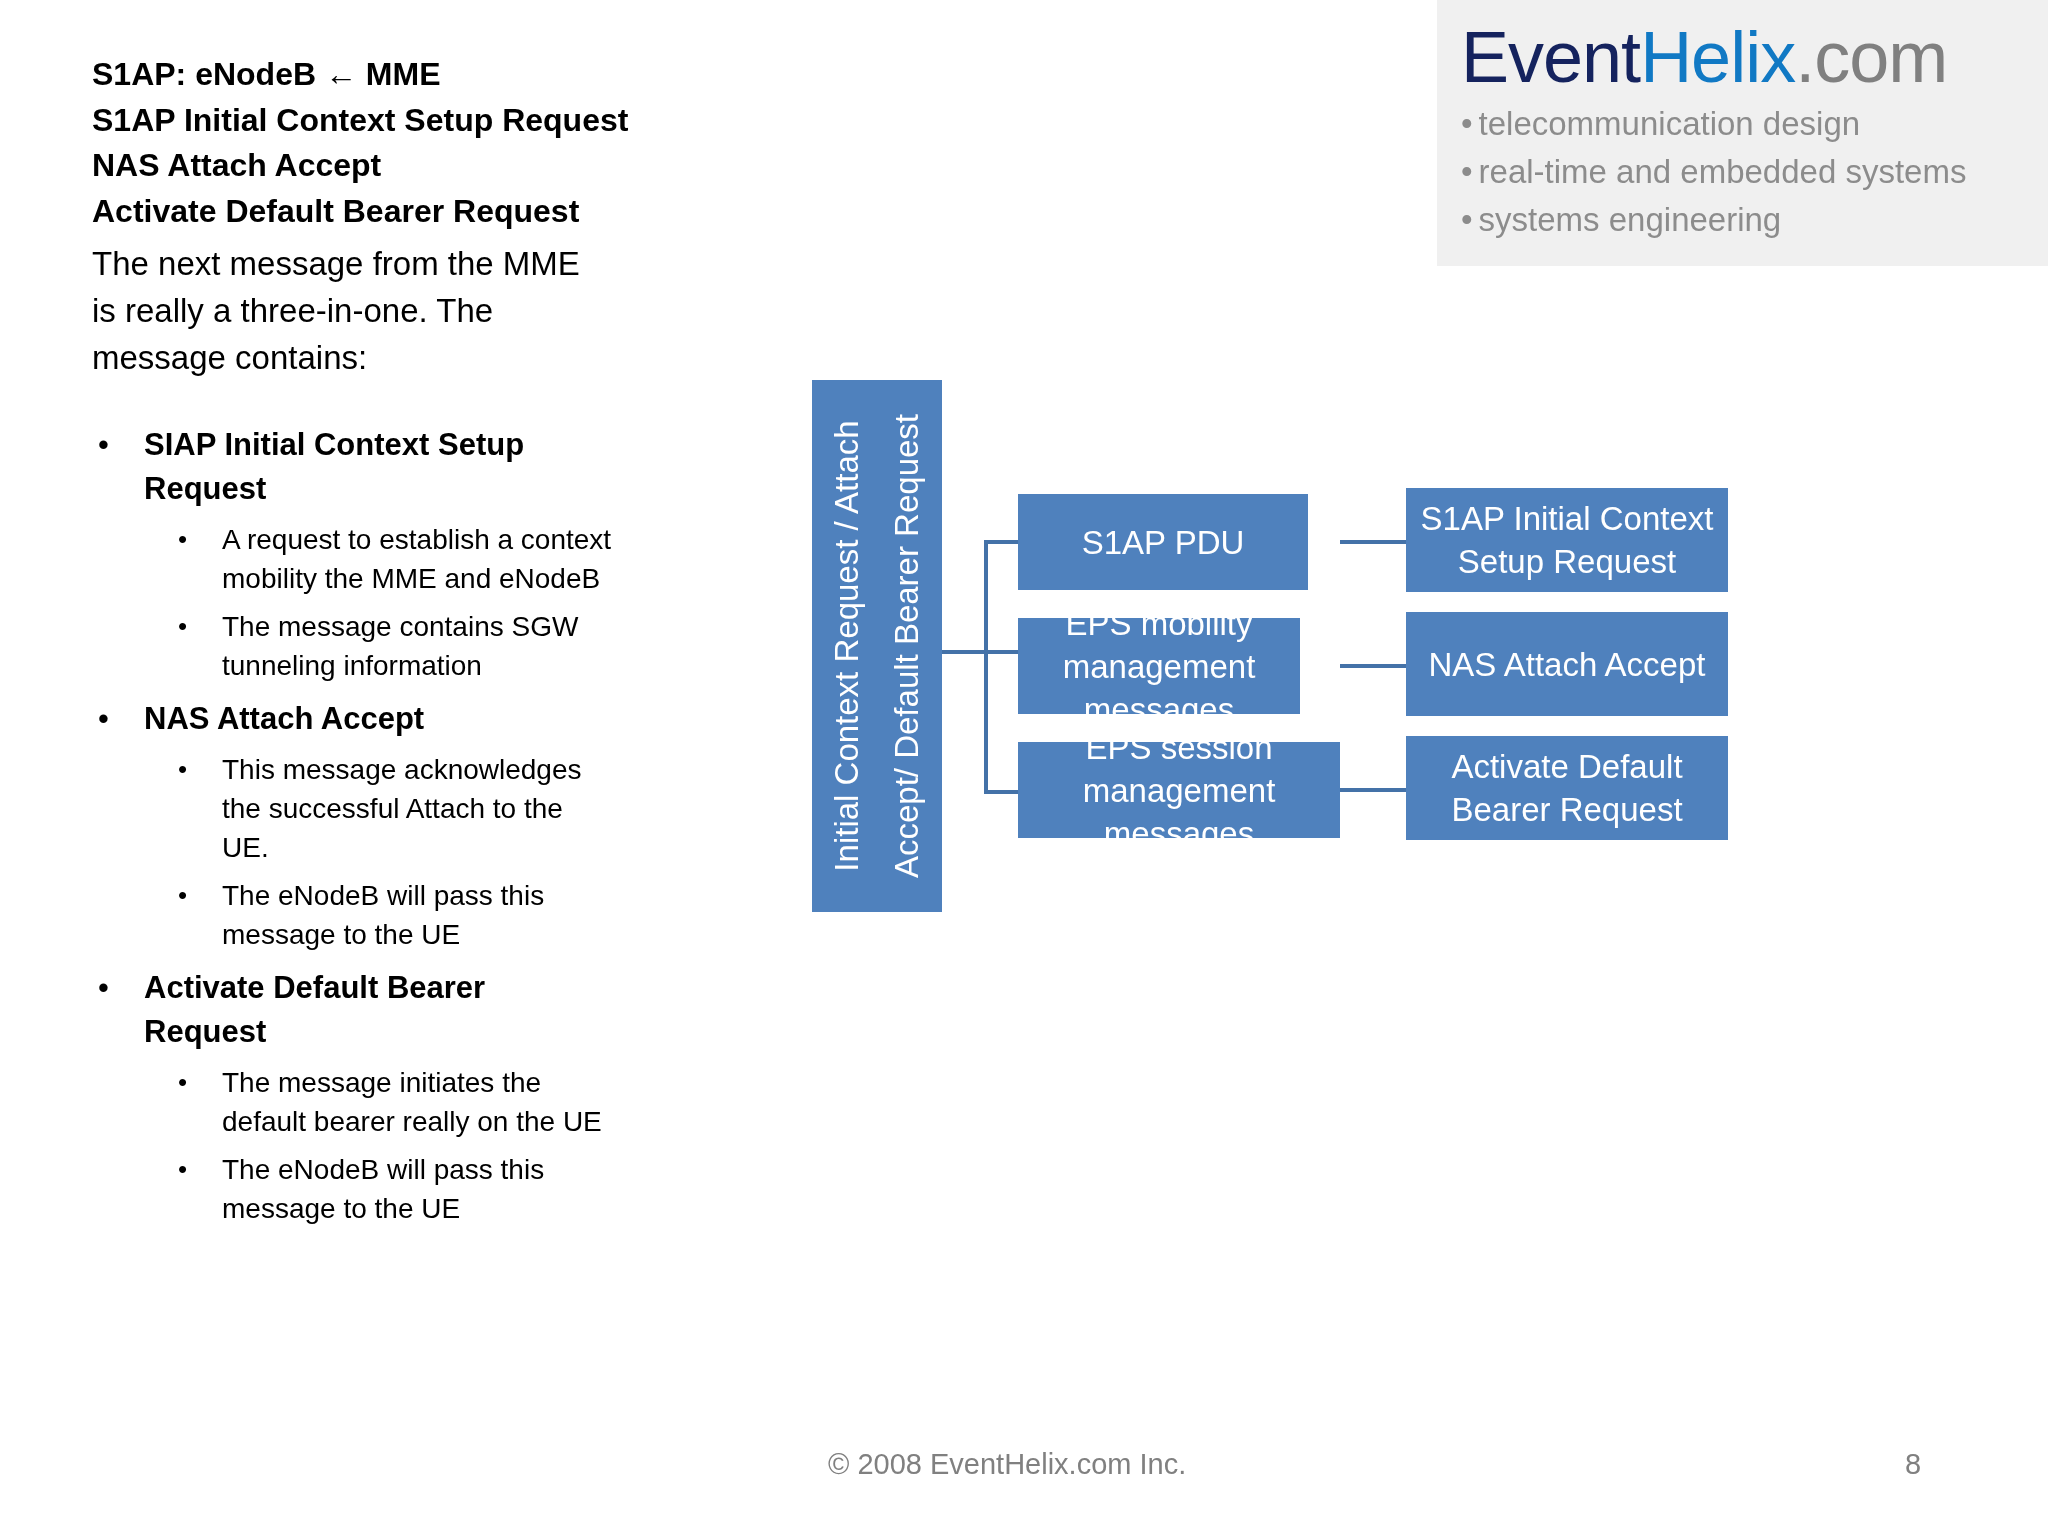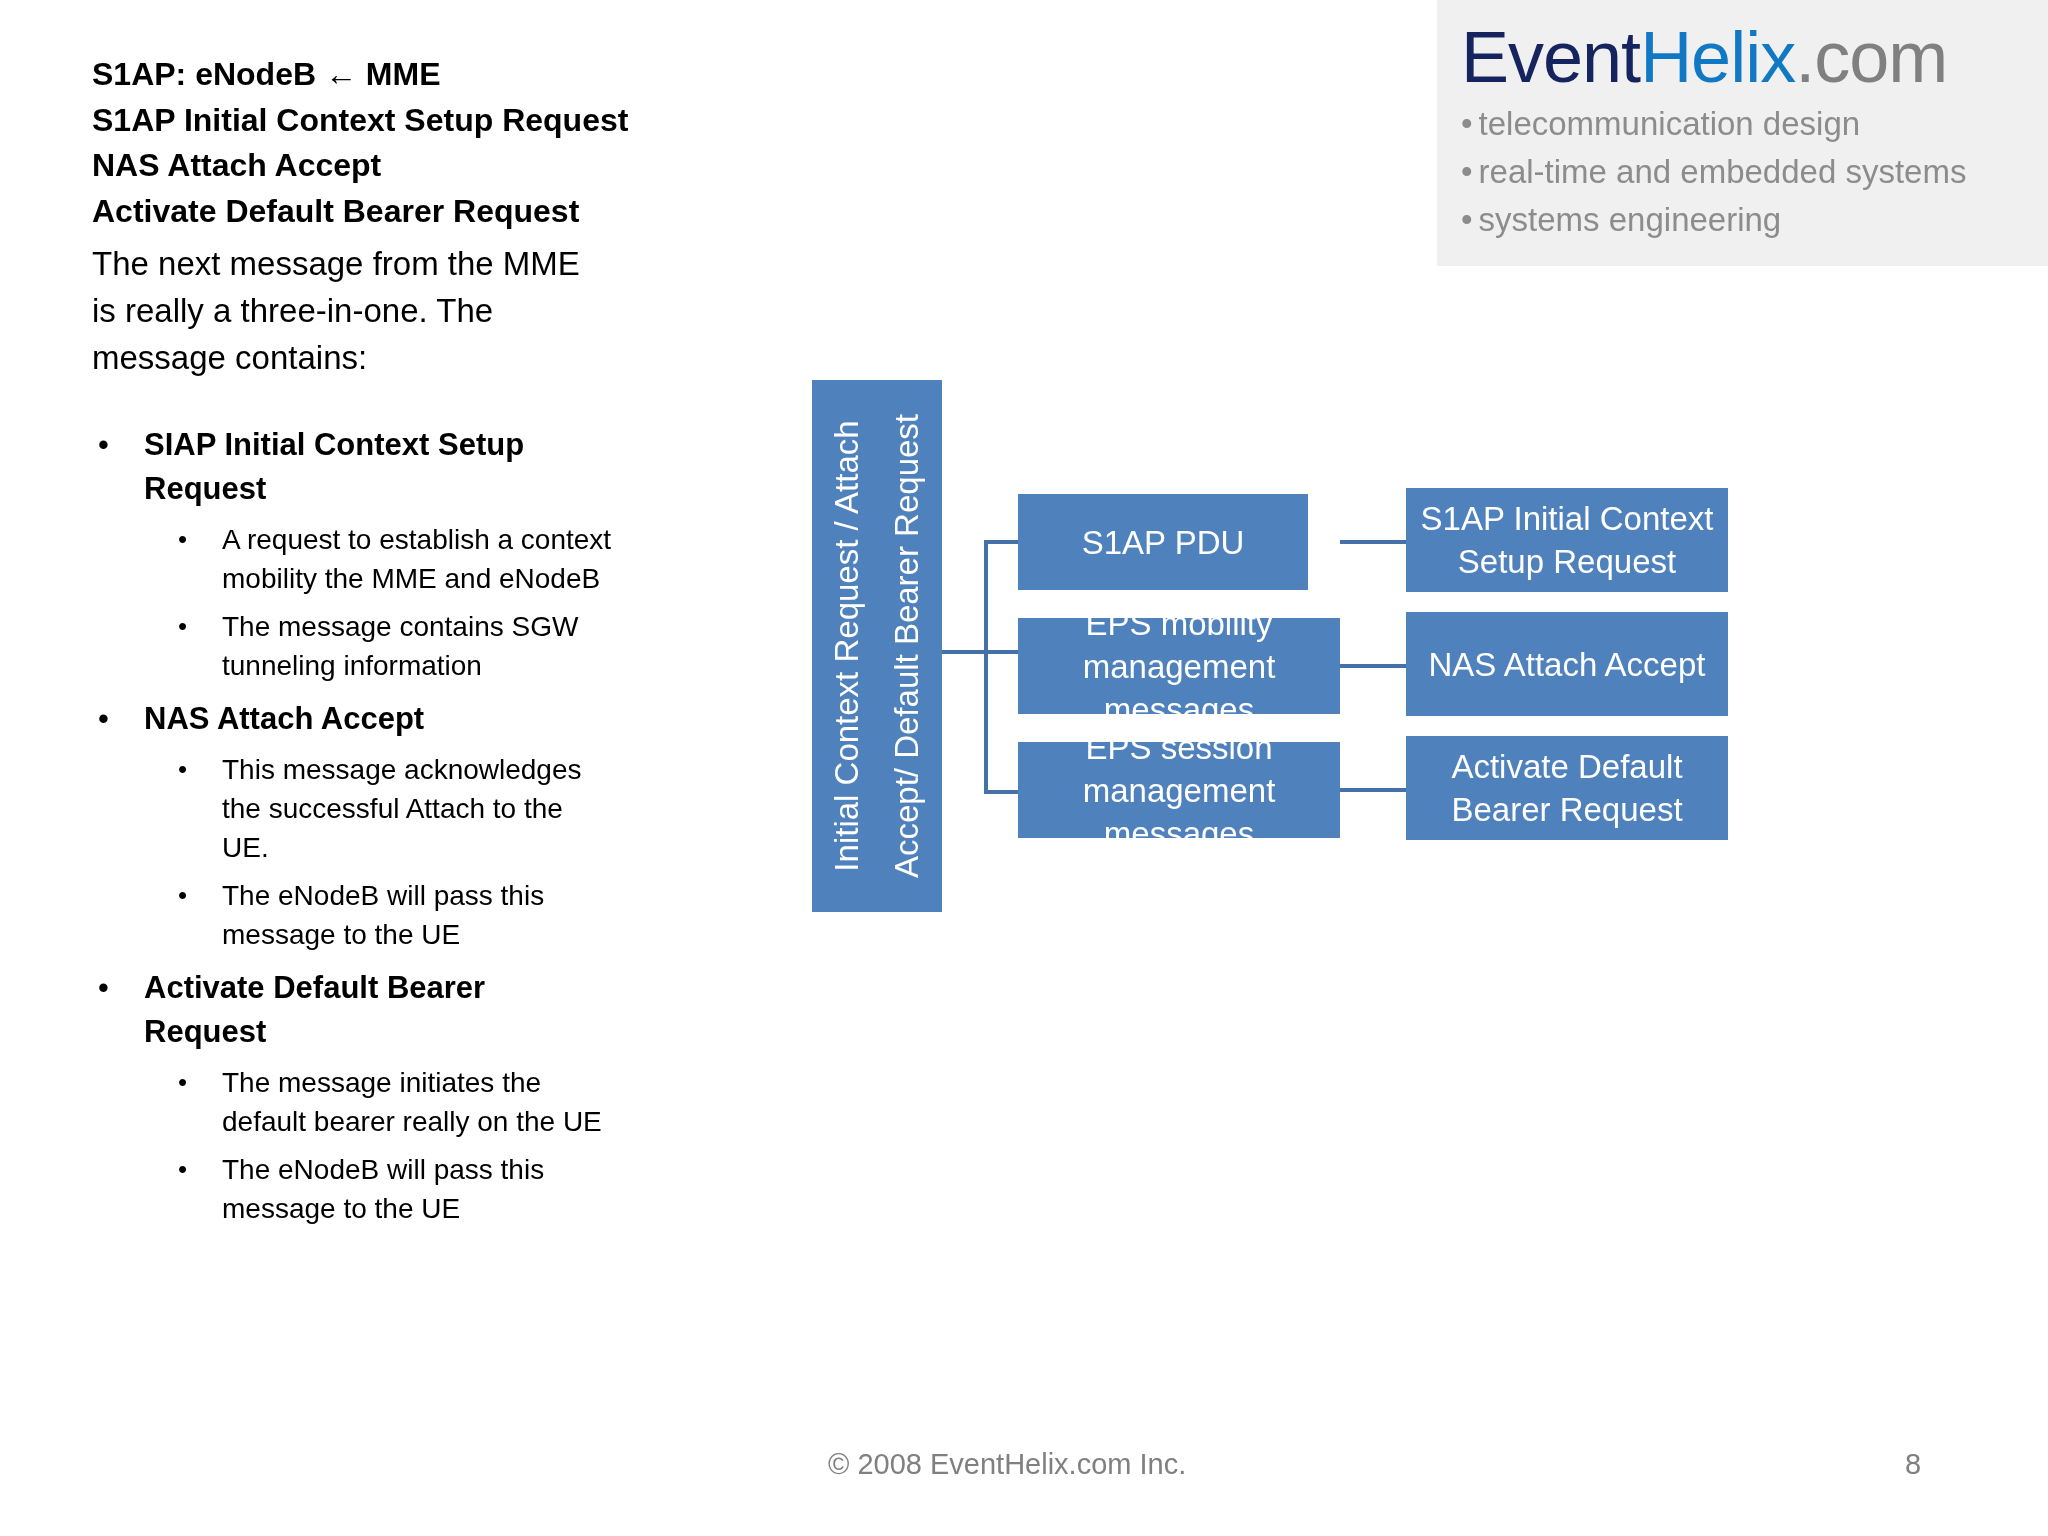--- a/index.html
+++ b/index.html
@@ -145,21 +145,21 @@
     align-items: center;
     justify-content: center;
     text-align: center;
     font-size: 33px;
     line-height: 43px;
     box-sizing: border-box;
     padding: 4px 10px;
   }
   
   #box-mid-1 { left: 258px; top: 214px; width: 290px; height: 96px; }
-  #box-mid-2 { left: 258px; top: 338px; width: 322px; height: 96px; }
+  #box-mid-2 { left: 258px; top: 338px; width: 282px; height: 96px; }
   #box-mid-3 { left: 258px; top: 462px; width: 322px; height: 96px; }
   
   #box-right-1 { left: 646px; top: 208px; width: 322px; height: 104px; }
   #box-right-2 { left: 646px; top: 332px; width: 322px; height: 104px; }
   #box-right-3 { left: 646px; top: 456px; width: 322px; height: 104px; }
 
   .conn {
     position: absolute;
     background: #4472a8;
   }

